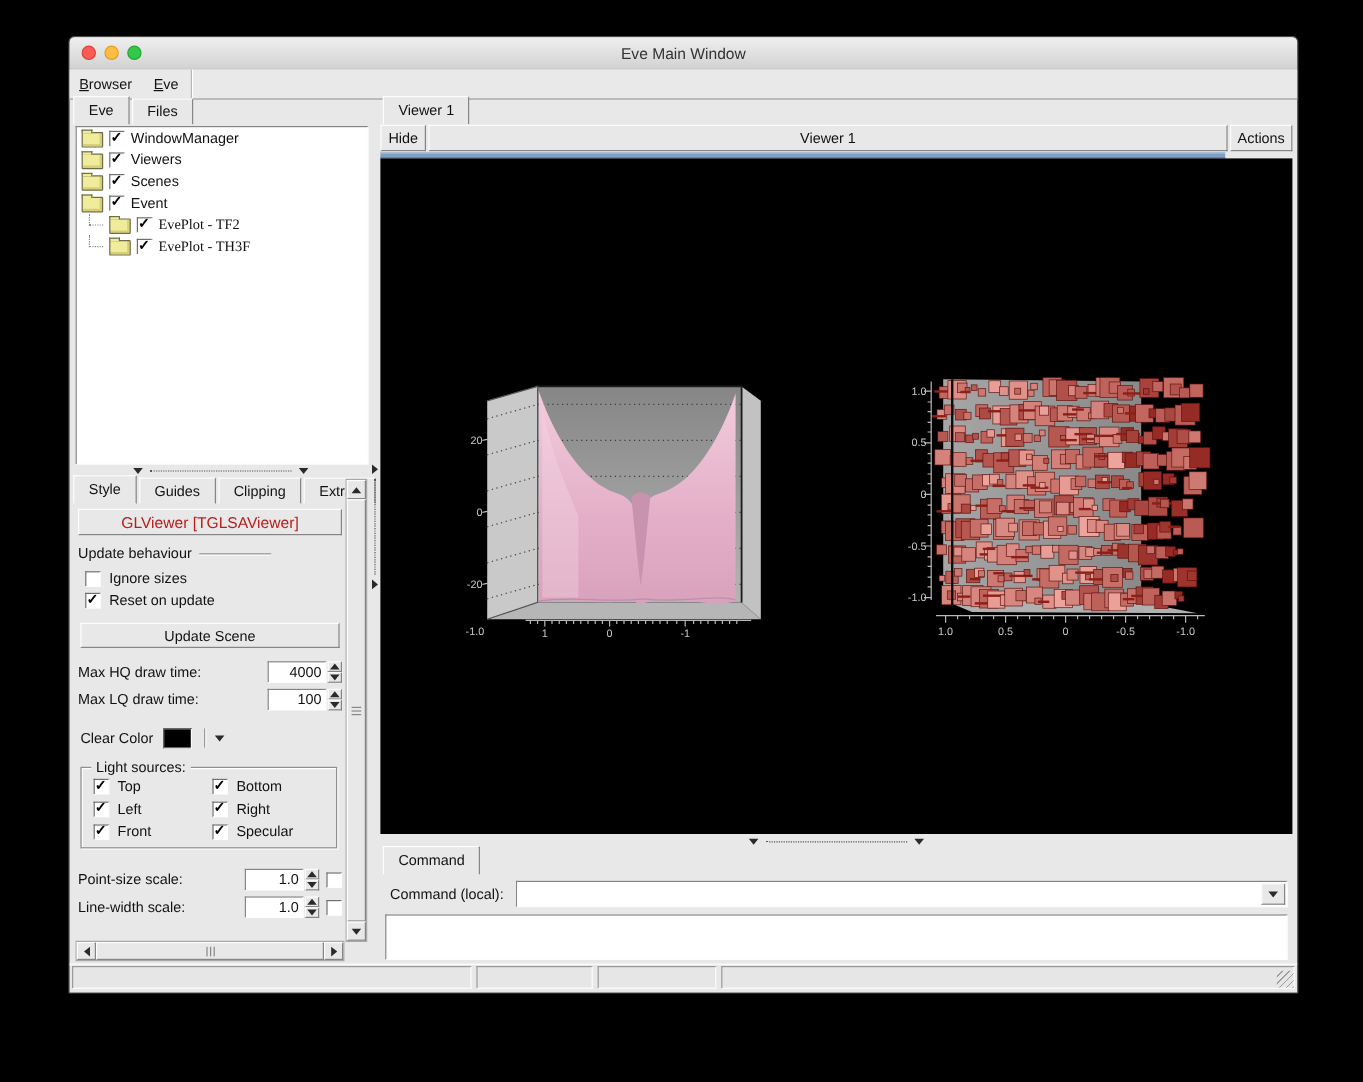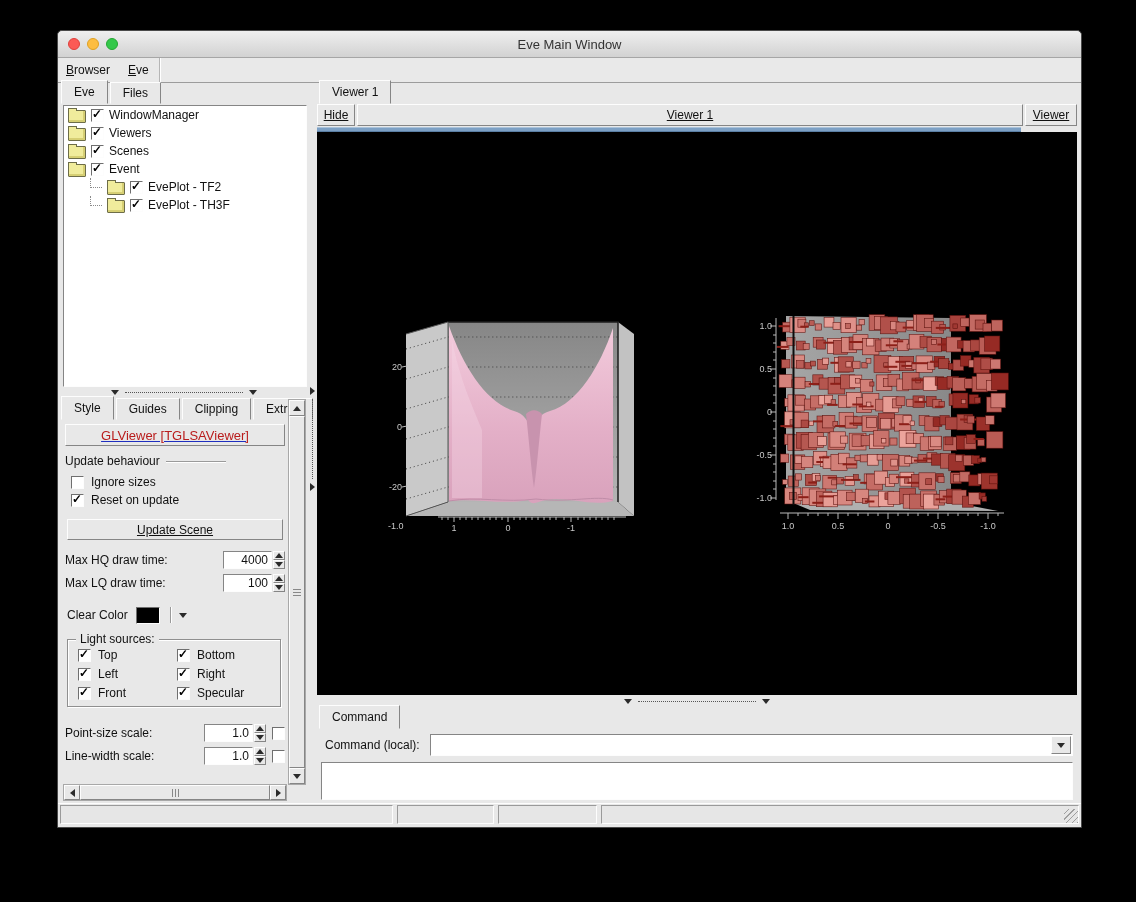--- a/index.html
+++ b/index.html
@@ -13,32 +13,32 @@
             background:linear-gradient(#efefef,#d2d2d2);border-bottom:1px solid #a6a6a6;
             display:flex;align-items:center;justify-content:center;font-size:13px;color:#333;}
   .lights{position:absolute;left:10px;top:7px;display:flex;gap:7px;}
   .light{width:12px;height:12px;border-radius:50%;}
   .menubar{position:absolute;left:0;top:27px;right:0;height:24px;background:#e9e9e9;
            border-bottom:1px solid #9c9c9c;display:flex;align-items:center;}
   .menu-item{padding:3px 10px 3px 8px;}
   .ul-first::first-letter{text-decoration:underline;}
   .menu-sep{width:1px;height:24px;background:#b5b5b5;box-shadow:1px 0 0 #fff;}
   
-  .raised{background:#e8e8e8;border:1px solid;border-color:#fdfdfd #858585 #858585 #fdfdfd;text-decoration:underline;}
+  .raised{background:#e8e8e8;border:1px solid;border-color:#fdfdfd #858585 #858585 #fdfdfd;}
   .sunken{background:#fff;border:1px solid;border-color:#858585 #fdfdfd #fdfdfd #858585;}
   .btn{display:flex;align-items:center;justify-content:center;cursor:default;}
   
   .tabbar{position:absolute;display:flex;align-items:flex-end;height:22px;}
   .tab{height:20px;padding:0 12px;display:flex;align-items:center;background:#e8e8e8;
        border:1px solid;border-color:#fdfdfd #858585 transparent #fdfdfd;margin-right:2px;}
   .tab.active{height:22px;border-bottom-color:#e8e8e8;}
   
   .tree{position:absolute;left:5px;top:74px;width:242px;height:280px;overflow:hidden;}
   .tree-row{display:flex;align-items:center;height:18px;gap:5px;padding-left:4px;}
-  .tree-row.child{padding-left:26px;}
+  .tree-row.child{padding-left:10px;font-family:Liberation Serif, serif;}
   .elbow{width:11px;height:9px;border-left:1px dotted #8a8a8a;border-bottom:1px dotted #8a8a8a;margin-top:-8px;}
   .folder{width:16px;height:11px;background:#f0ec9c;border:1px solid #6d6d49;border-radius:1px;
           position:relative;box-shadow:inset -2px -2px 0 #d6cf74;flex:none;margin-top:2px;}
   .folder::before{content:"";position:absolute;top:-3px;left:-1px;width:7px;height:2px;background:#f0ec9c;
           border:1px solid #6d6d49;border-bottom:none;}
   .cb{width:11px;height:11px;background:#fff;border:1px solid;border-color:#6f6f6f #fdfdfd #fdfdfd #6f6f6f;
       position:relative;flex:none;}
   .cb.checked::after{content:"✓";position:absolute;left:0px;top:-3px;font-size:12px;font-weight:bold;color:#000;}
   
   .tri{width:0;height:0;}
@@ -358,21 +358,21 @@
       </div>
 
       <div class="viewer-header">
         <div class="raised btn" style="width:36px;">
             <span>Hide</span>
           </div>
         <div class="raised btn viewer-title">
             <span>Viewer 1</span>
           </div>
         <div class="raised btn" style="width:50px;">
-            <span>Viewer</span>
+            <span>Actions</span>
           </div>
       </div>
 
       <div class="accent-strip" style="width:704px;background:#7da0c4;border-top:1px solid #a9c2da;border-bottom:1px solid #5b7fa4;box-sizing:border-box;"></div>
 
       <div class="gl">
 
         <div class="plot" style="left:69px;top:178px;width:270px;height:228px;">
           <svg width="270" height="228" viewBox="0 0 270 228">
             <defs>

